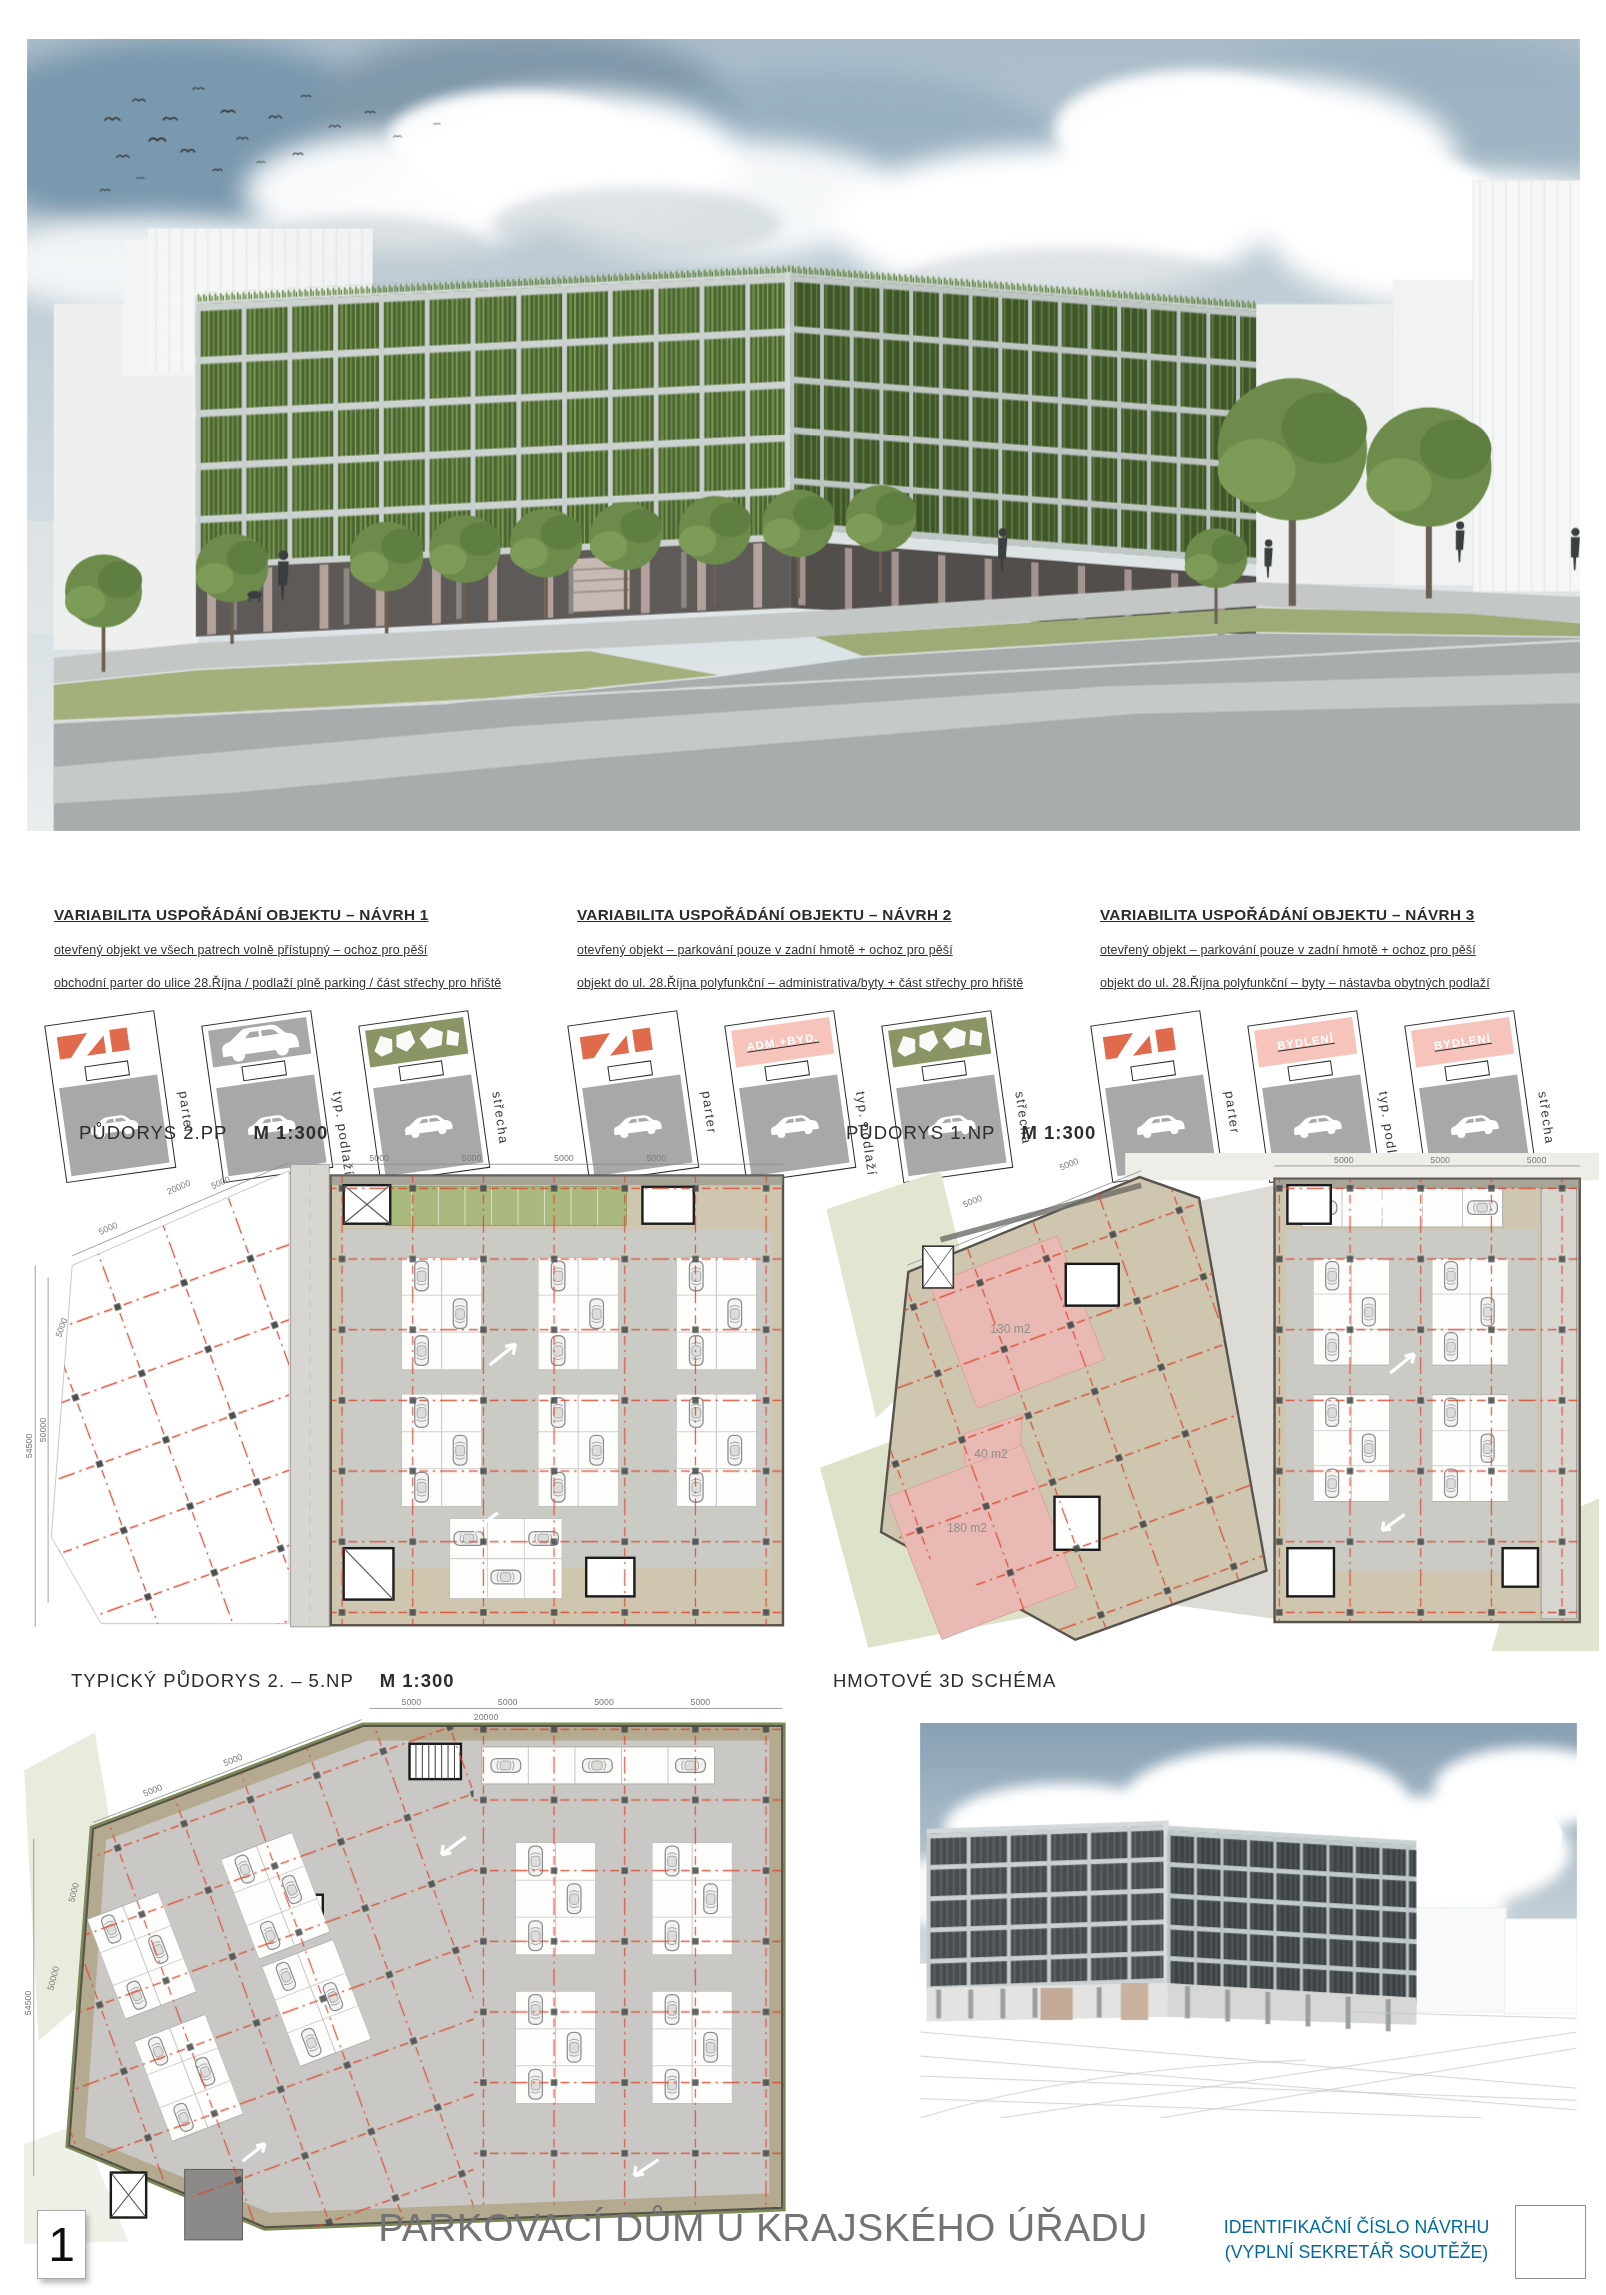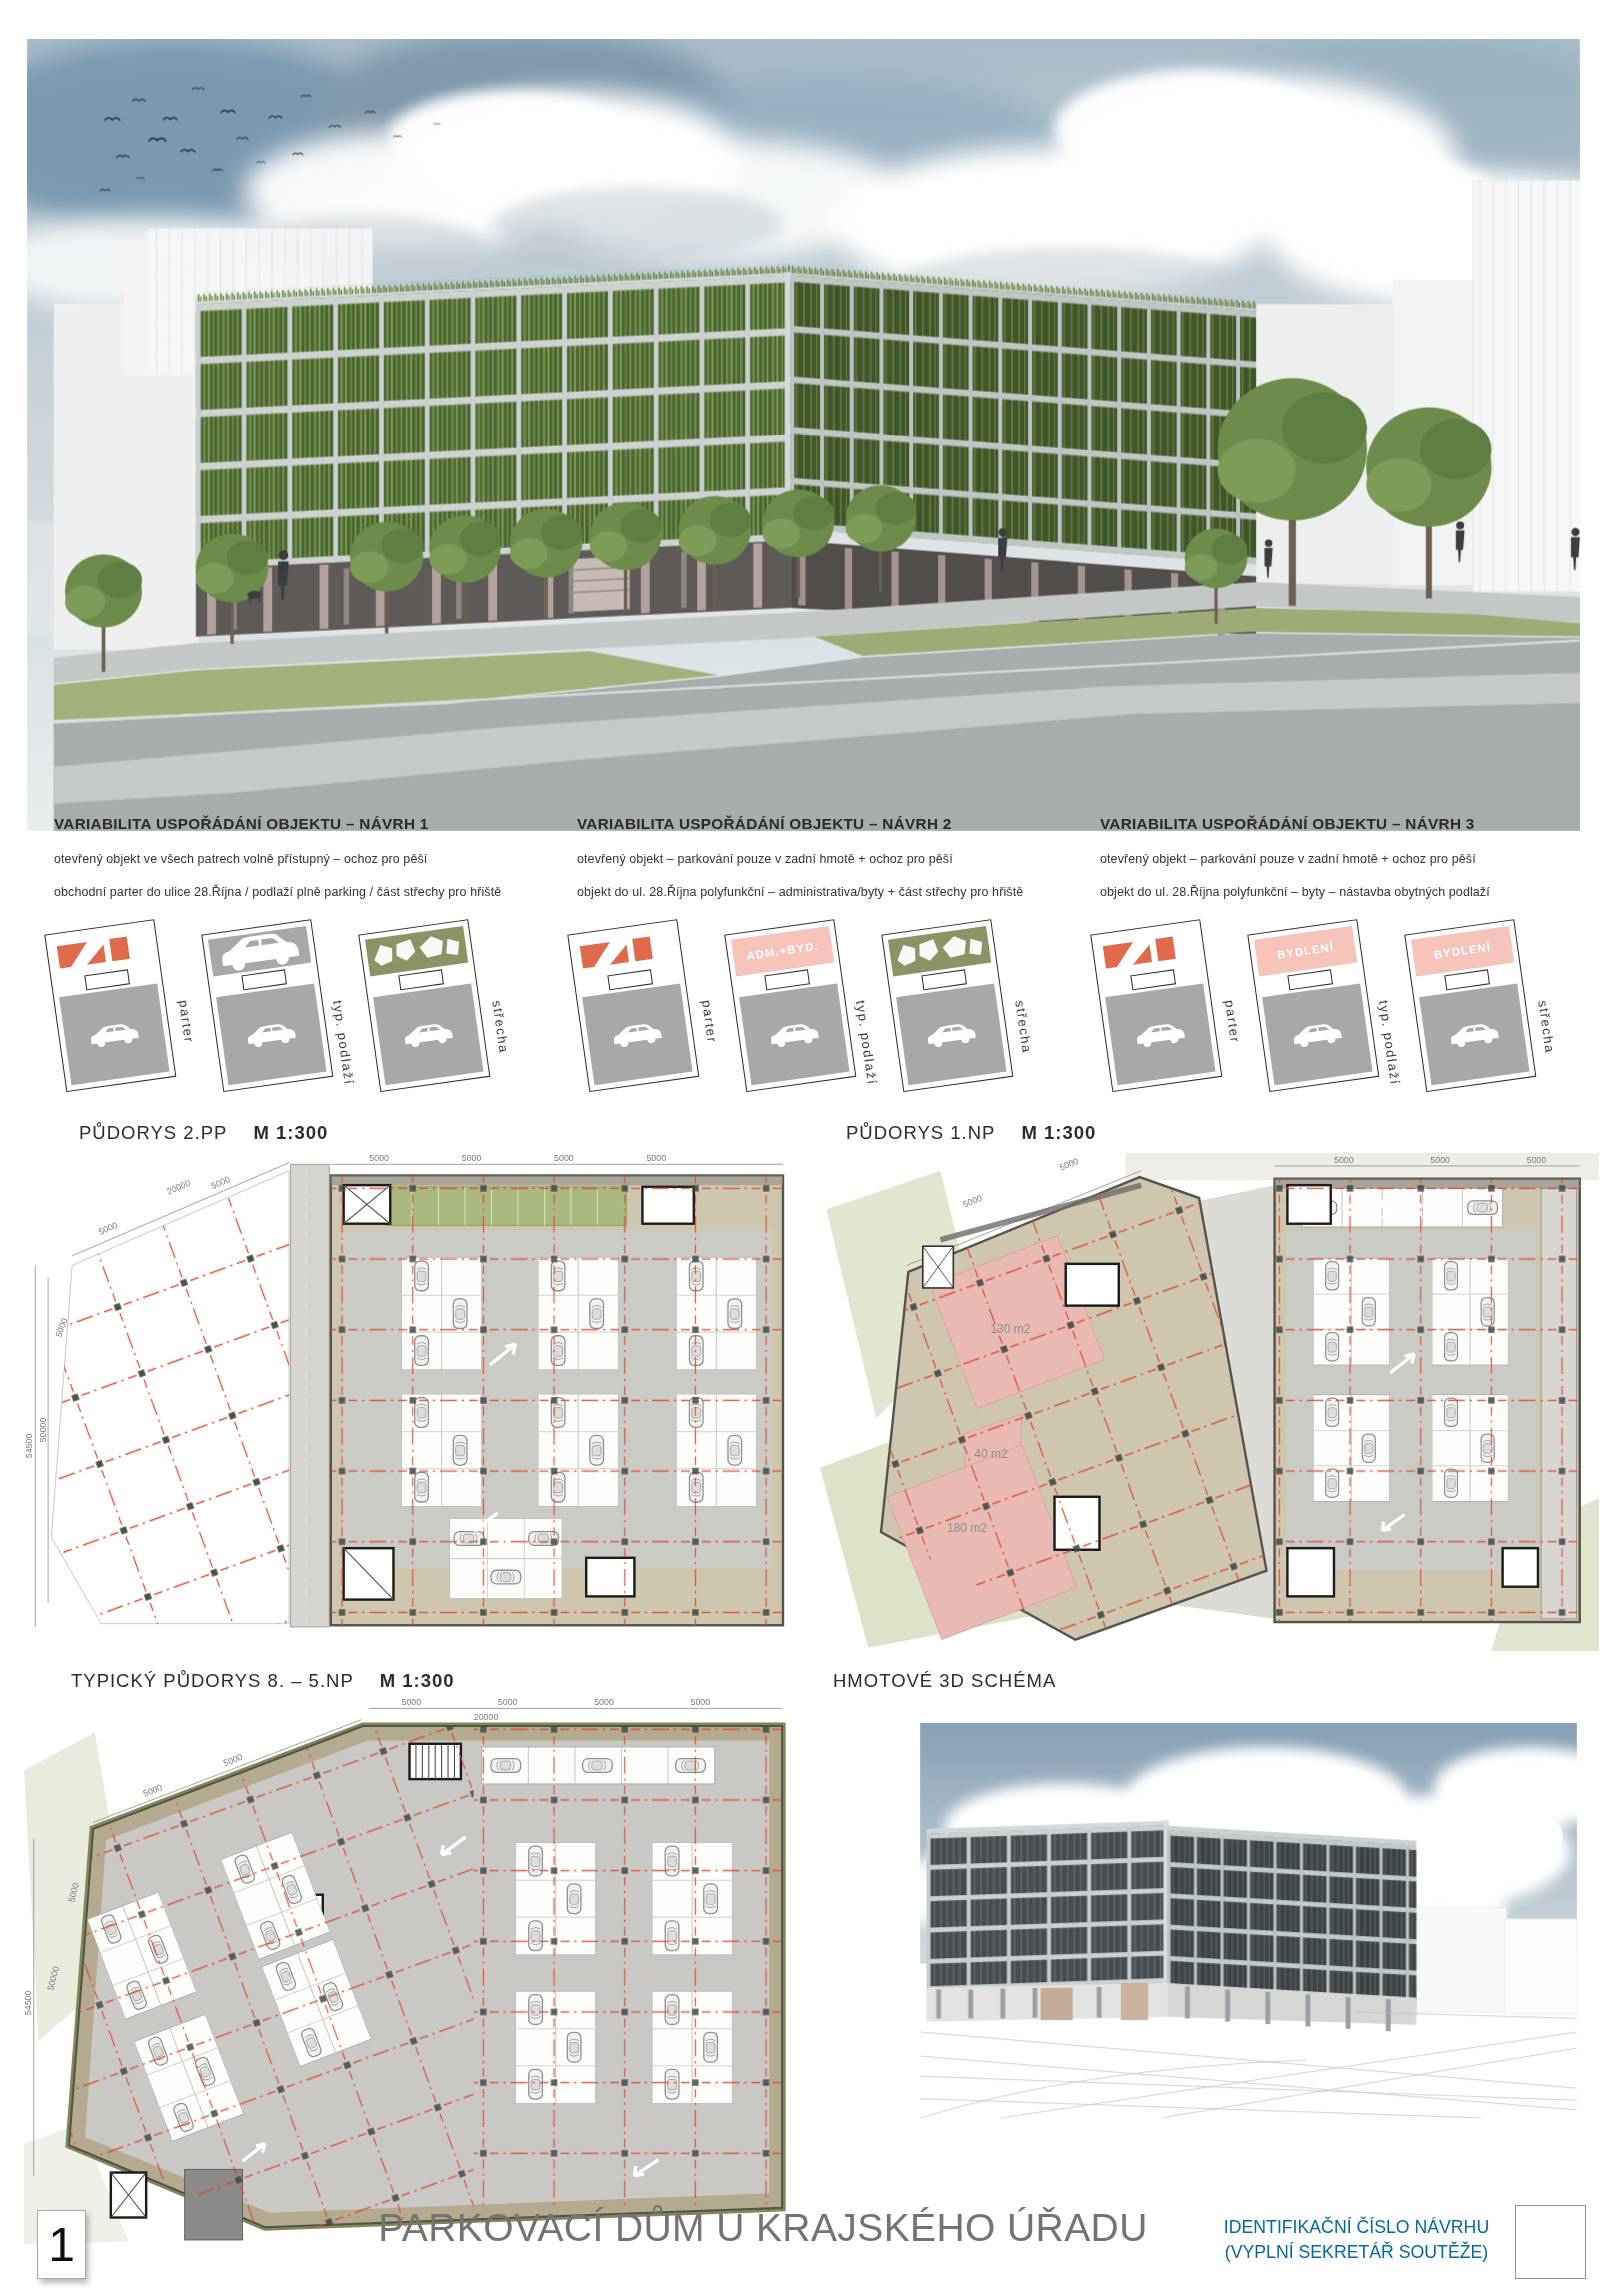--- a/index.html
+++ b/index.html
@@ -1,20 +1,20 @@
 <!DOCTYPE html>
 <html style="font-size:13px"><head>
 <meta charset="utf-8">
 <style>
   html,body{margin:0;padding:0;background:#888;}
   .sheet{position:relative;width:1607px;height:2295px;background:#ffffff;font-family:"Liberation Sans",sans-serif;color:#2e2e2e;overflow:hidden;}
   .abs{position:absolute;}
   svg{display:block;}
   
-  .variant-col{position:absolute;top:815px;width:518px;}
+  .variant-col{position:absolute;top:906px;width:518px;text-decoration:underline;}
   .v-head{font-size:15.3px;font-weight:bold;letter-spacing:0.3px;color:#2b2b2b;white-space:nowrap;}
   .v-line{font-size:12.5px;margin-top:19px;color:#333;white-space:nowrap;letter-spacing:0.1px;}
   .diagrams{display:flex;gap:35px;margin-top:27px;margin-left:3.2px;}
   .diagram{position:relative;width:122px;height:172px;}
   .dbox{width:111px;height:159px;border:1.6px solid #2a2a2a;background:#fff;transform:rotate(-8deg);transform-origin:50% 60%;padding:4.8px;box-sizing:border-box;display:flex;flex-direction:column;}
   .band{height:37px;flex:0 0 auto;position:relative;}
   .band svg{width:100%;height:100%;}
   .band-parking{background:#a8a8a8;display:flex;align-items:center;justify-content:center;}
   .band-residential{background:#f6c4ba;display:flex;align-items:center;justify-content:center;font-size:11.2px;letter-spacing:1.2px;color:#fff;font-weight:bold;}
   .band-playground{background:#8a9566;}
@@ -677,21 +677,21 @@
     <use href="#s-island" x="762" y="300" width="95" height="135"></use>
     <rect x="566" y="32" width="380" height="552" fill="url(#gridS)" opacity=".85"></rect>
     <g stroke="#ffffff" stroke-width="4" fill="none">
       <path d="M740 250 l-30 24 m30 -24 l-12 3 m12 -3 l-3 12"></path>
       <path d="M700 470 l28 -20 m-28 20 l11 -2 m-11 2 l2 -11"></path>
     </g>
   </g>
 </svg>
 
 <div class="plan-label" style="left:71px;top:1670px">
-  <span>TYPICKÝ PŮDORYS 8. – 5.NP</span><span class="pl-scale">M 1:300</span>
+  <span>TYPICKÝ PŮDORYS 2. – 5.NP</span><span class="pl-scale">M 1:300</span>
 </div>
 <div class="plan-label" style="left:833px;top:1670px">HMOTOVÉ 3D SCHÉMA</div>
 
 <svg class="abs" style="left:24px;top:1694px" width="763" height="550" viewBox="0 0 950 685" role="img">
   <g>
     <polygon points="0,95 88,48 136,330 18,432" fill="#e9ecdd"></polygon>
     <polygon points="0,560 70,535 130,682 0,685" fill="#eff0e8"></polygon>
   </g>
   <g stroke="#8b8b8b" stroke-width="1">
     <line x1="430" y1="18" x2="944" y2="18"></line>

